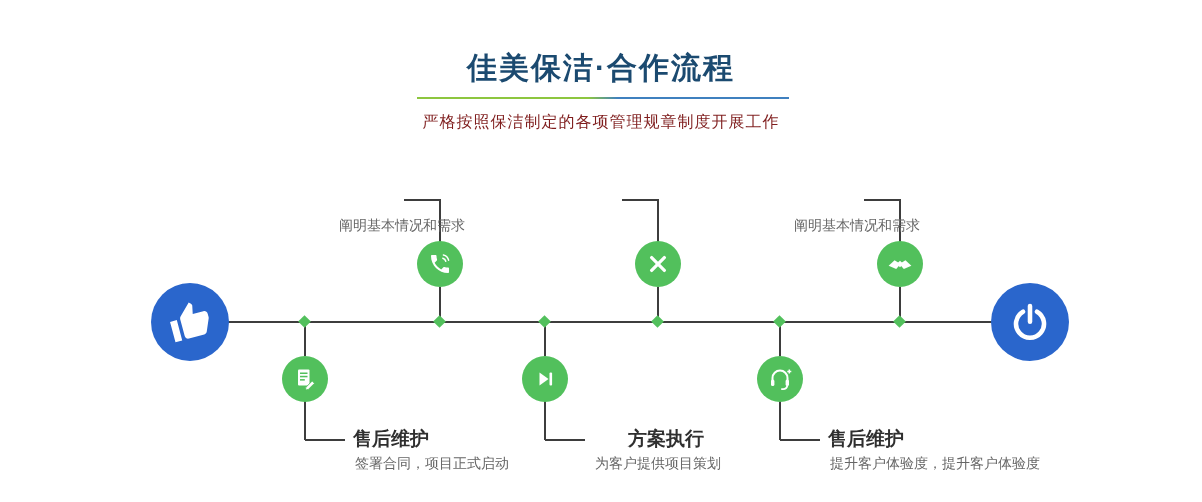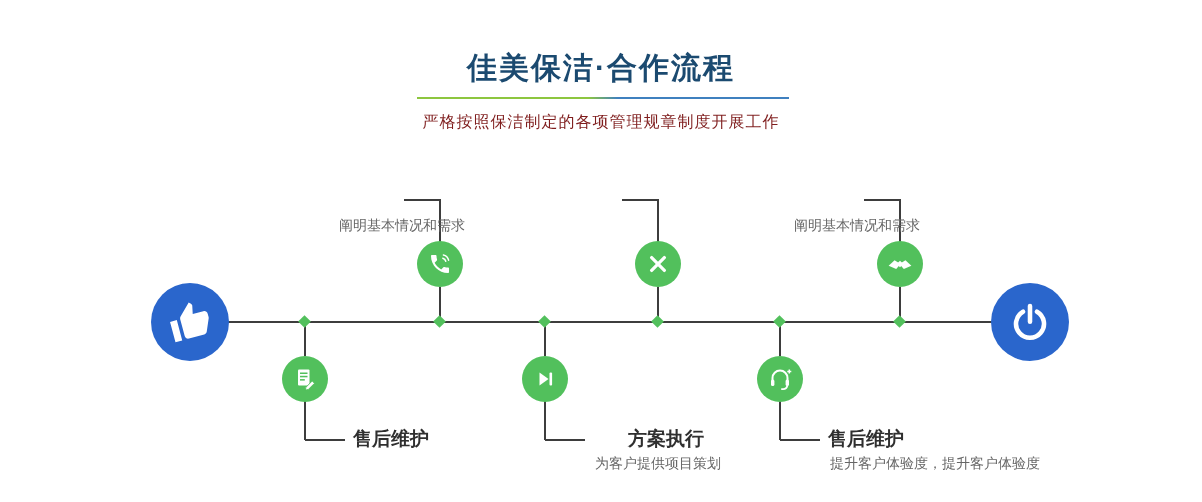--- a/index.html
+++ b/index.html
@@ -82,20 +82,21 @@
         <rect x="9.8" y="9.8" width="4.4" height="4.4" transform="rotate(45 12 12)"></rect>
       </g>
     </svg>
   </div>
 
   <div class="vline" style="left:304px;top:322px;height:34px;"></div>
   <div class="diamond" style="left:300px;top:317px;"></div>
   <div class="vline" style="left:304px;top:401px;height:39px;"></div>
   <div class="hline" style="left:305px;top:439px;width:40px;"></div>
   <div class="step-label" style="left:353px;top:428px;">售后维护</div>
+  <div class="step-desc" style="left:355px;top:455px;">签署合同，项目正式启动</div>
   <div class="circle small" style="left:282px;top:356px;">
     <svg viewBox="0 0 24 24" width="24" height="24">
       <rect x="5" y="2.5" width="11.5" height="16" rx="1" fill="#fff"></rect>
       <rect x="7" y="5.5" width="7.5" height="1.5" fill="#52c05c"></rect>
       <rect x="7" y="8.8" width="7.5" height="1.5" fill="#52c05c"></rect>
       <rect x="7" y="12.1" width="4.8" height="1.5" fill="#52c05c"></rect>
       <path d="M13 20.2l6.2-6.2 2.3 2.3-6.2 6.2-2.9.6z" fill="#fff" stroke="#52c05c" stroke-width="0.9"></path>
     </svg>
   </div>
 

